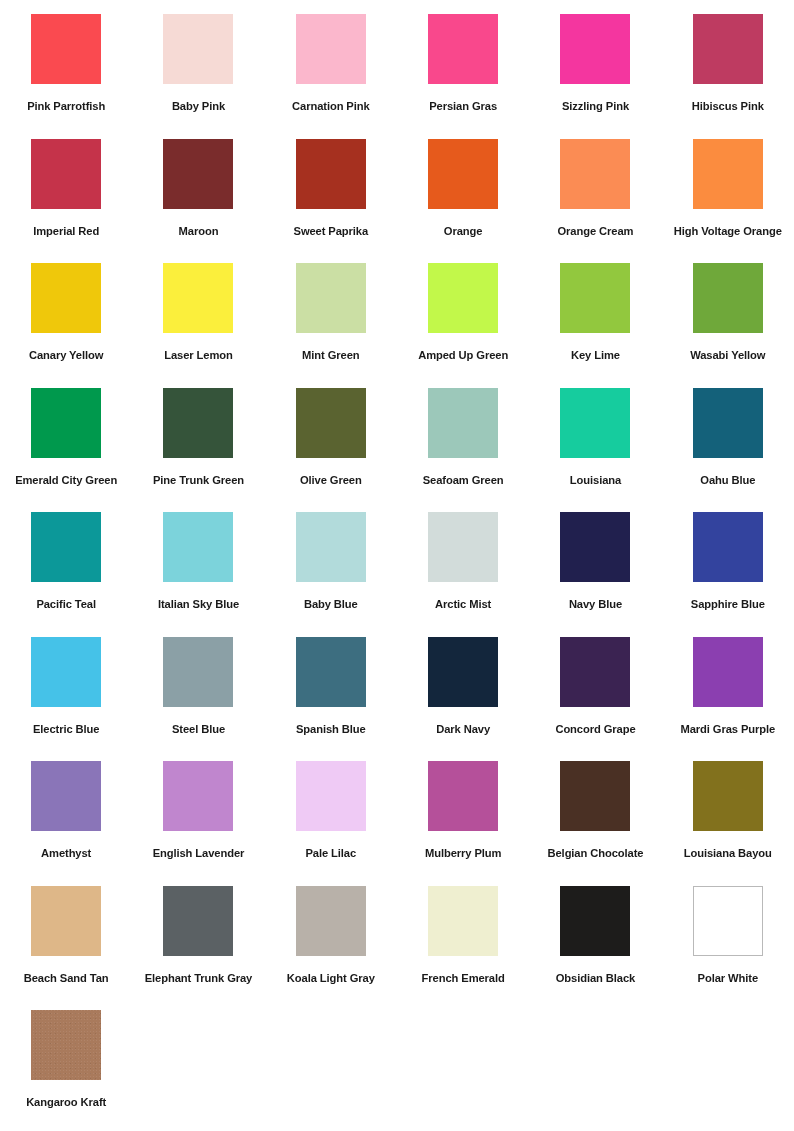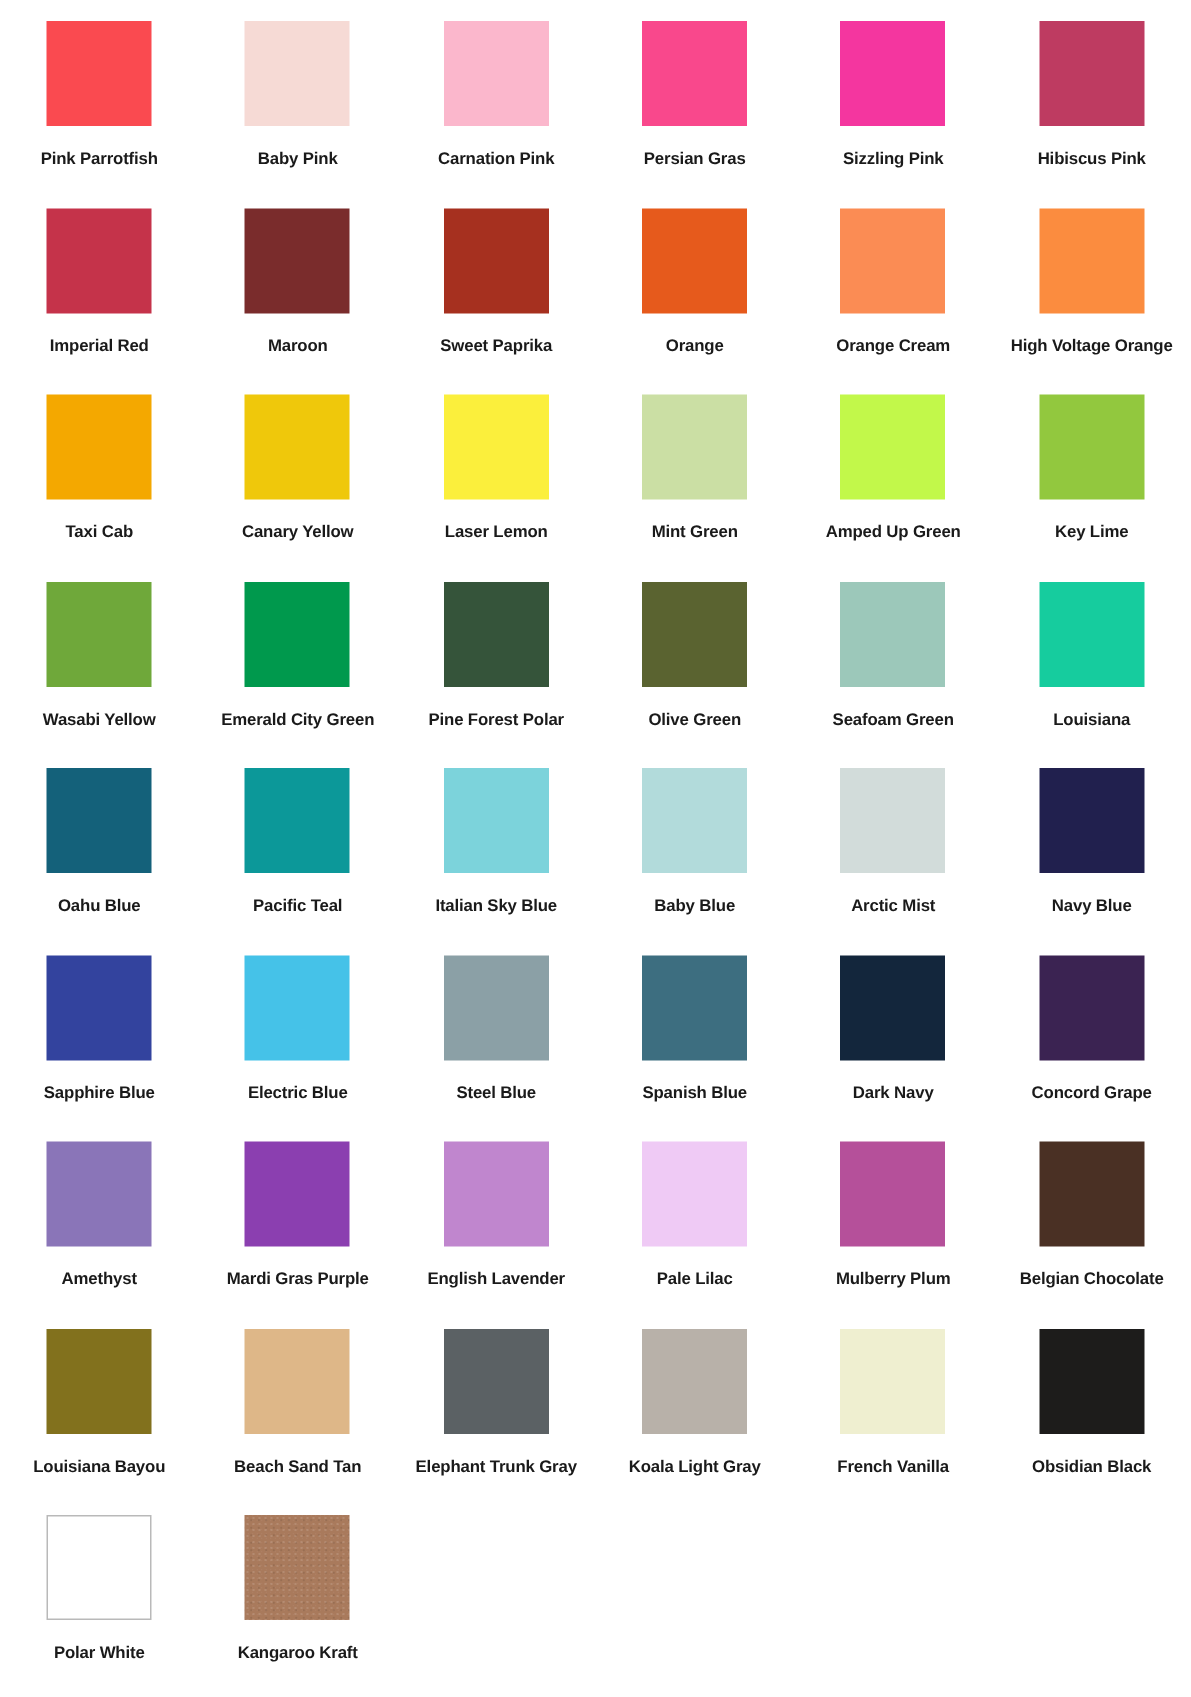--- a/index.html
+++ b/index.html
@@ -102,24 +102,20 @@
     </div>
     <div class="swatch-cell">
       <div class="swatch-chip" title="Orange Cream" style="background-color: rgb(251, 140, 84);"></div>
       <div class="swatch-label">Orange Cream</div>
     </div>
     <div class="swatch-cell">
       <div class="swatch-chip" title="High Voltage Orange" style="background-color: rgb(251, 140, 63);"></div>
       <div class="swatch-label">High Voltage Orange</div>
     </div>
     <div class="swatch-cell">
-      <div class="swatch-chip" title="Taxi Cab" style="background-color: rgb(244, 168, 0);"></div>
-      <div class="swatch-label">Taxi Cab</div>
-    </div>
-    <div class="swatch-cell">
       <div class="swatch-chip" title="Canary Yellow" style="background-color: rgb(239, 200, 11);"></div>
       <div class="swatch-label">Canary Yellow</div>
     </div>
     <div class="swatch-cell">
       <div class="swatch-chip" title="Laser Lemon" style="background-color: rgb(251, 239, 60);"></div>
       <div class="swatch-label">Laser Lemon</div>
     </div>
     <div class="swatch-cell">
       <div class="swatch-chip" title="Mint Green" style="background-color: rgb(203, 223, 164);"></div>
       <div class="swatch-label">Mint Green</div>
@@ -135,21 +131,21 @@
     <div class="swatch-cell">
       <div class="swatch-chip" title="Wasabi Green" style="background-color: rgb(111, 168, 58);"></div>
       <div class="swatch-label">Wasabi Yellow</div>
     </div>
     <div class="swatch-cell">
       <div class="swatch-chip" title="Emerald City Green" style="background-color: rgb(0, 153, 77);"></div>
       <div class="swatch-label">Emerald City Green</div>
     </div>
     <div class="swatch-cell">
       <div class="swatch-chip" title="Pine Forest Green" style="background-color: rgb(53, 84, 58);"></div>
-      <div class="swatch-label">Pine Forest Polar</div>
+      <div class="swatch-label">Pine Trunk Green</div>
     </div>
     <div class="swatch-cell">
       <div class="swatch-chip" title="Olive Green" style="background-color: rgb(90, 99, 48);"></div>
       <div class="swatch-label">Olive Green</div>
     </div>
     <div class="swatch-cell">
       <div class="swatch-chip" title="Seafoam Green" style="background-color: rgb(156, 200, 186);"></div>
       <div class="swatch-label">Seafoam Green</div>
     </div>
     <div class="swatch-cell">
@@ -198,28 +194,28 @@
     </div>
     <div class="swatch-cell">
       <div class="swatch-chip" title="Dark Navy" style="background-color: rgb(19, 38, 60);"></div>
       <div class="swatch-label">Dark Navy</div>
     </div>
     <div class="swatch-cell">
       <div class="swatch-chip" title="Concord Grape" style="background-color: rgb(59, 35, 82);"></div>
       <div class="swatch-label">Concord Grape</div>
     </div>
     <div class="swatch-cell">
+      <div class="swatch-chip" title="Mardi Gras Purple" style="background-color: rgb(139, 63, 176);"></div>
+      <div class="swatch-label">Mardi Gras Purple</div>
+    </div>
+    <div class="swatch-cell">
       <div class="swatch-chip" title="Amethyst" style="background-color: rgb(138, 117, 184);"></div>
       <div class="swatch-label">Amethyst</div>
     </div>
     <div class="swatch-cell">
-      <div class="swatch-chip" title="Mardi Gras Purple" style="background-color: rgb(139, 63, 176);"></div>
-      <div class="swatch-label">Mardi Gras Purple</div>
-    </div>
-    <div class="swatch-cell">
       <div class="swatch-chip" title="English Lavender" style="background-color: rgb(192, 134, 206);"></div>
       <div class="swatch-label">English Lavender</div>
     </div>
     <div class="swatch-cell">
       <div class="swatch-chip" title="Pale Lilac" style="background-color: rgb(239, 202, 245);"></div>
       <div class="swatch-label">Pale Lilac</div>
     </div>
     <div class="swatch-cell">
       <div class="swatch-chip" title="Mulberry Plum" style="background-color: rgb(181, 80, 154);"></div>
       <div class="swatch-label">Mulberry Plum</div>
@@ -239,21 +235,21 @@
     <div class="swatch-cell">
       <div class="swatch-chip" title="Elephant Trunk Gray" style="background-color: rgb(91, 97, 100);"></div>
       <div class="swatch-label">Elephant Trunk Gray</div>
     </div>
     <div class="swatch-cell">
       <div class="swatch-chip" title="Koala Light Gray" style="background-color: rgb(184, 177, 169);"></div>
       <div class="swatch-label">Koala Light Gray</div>
     </div>
     <div class="swatch-cell">
       <div class="swatch-chip" title="French Vanilla" style="background-color: rgb(239, 239, 208);"></div>
-      <div class="swatch-label">French Vanilla</div>
+      <div class="swatch-label">French Emerald</div>
     </div>
     <div class="swatch-cell">
       <div class="swatch-chip" title="Obsidian Black" style="background-color: rgb(29, 28, 27);"></div>
       <div class="swatch-label">Obsidian Black</div>
     </div>
     <div class="swatch-cell">
       <div class="swatch-chip bordered" title="Polar White" style="background-color: rgb(255, 255, 255);"></div>
       <div class="swatch-label">Polar White</div>
     </div>
     <div class="swatch-cell">

